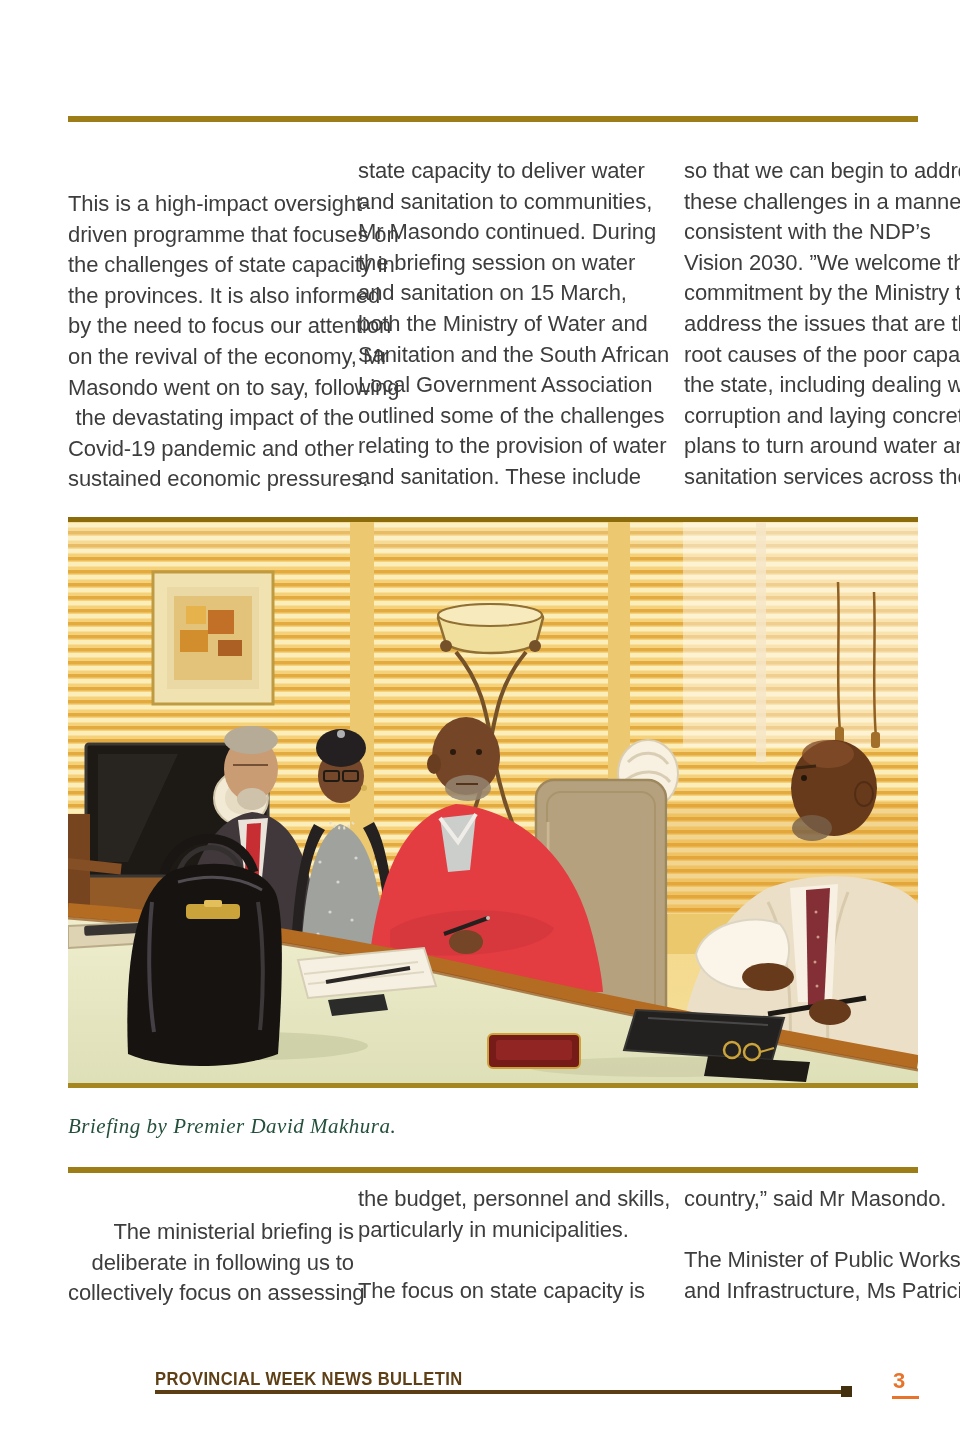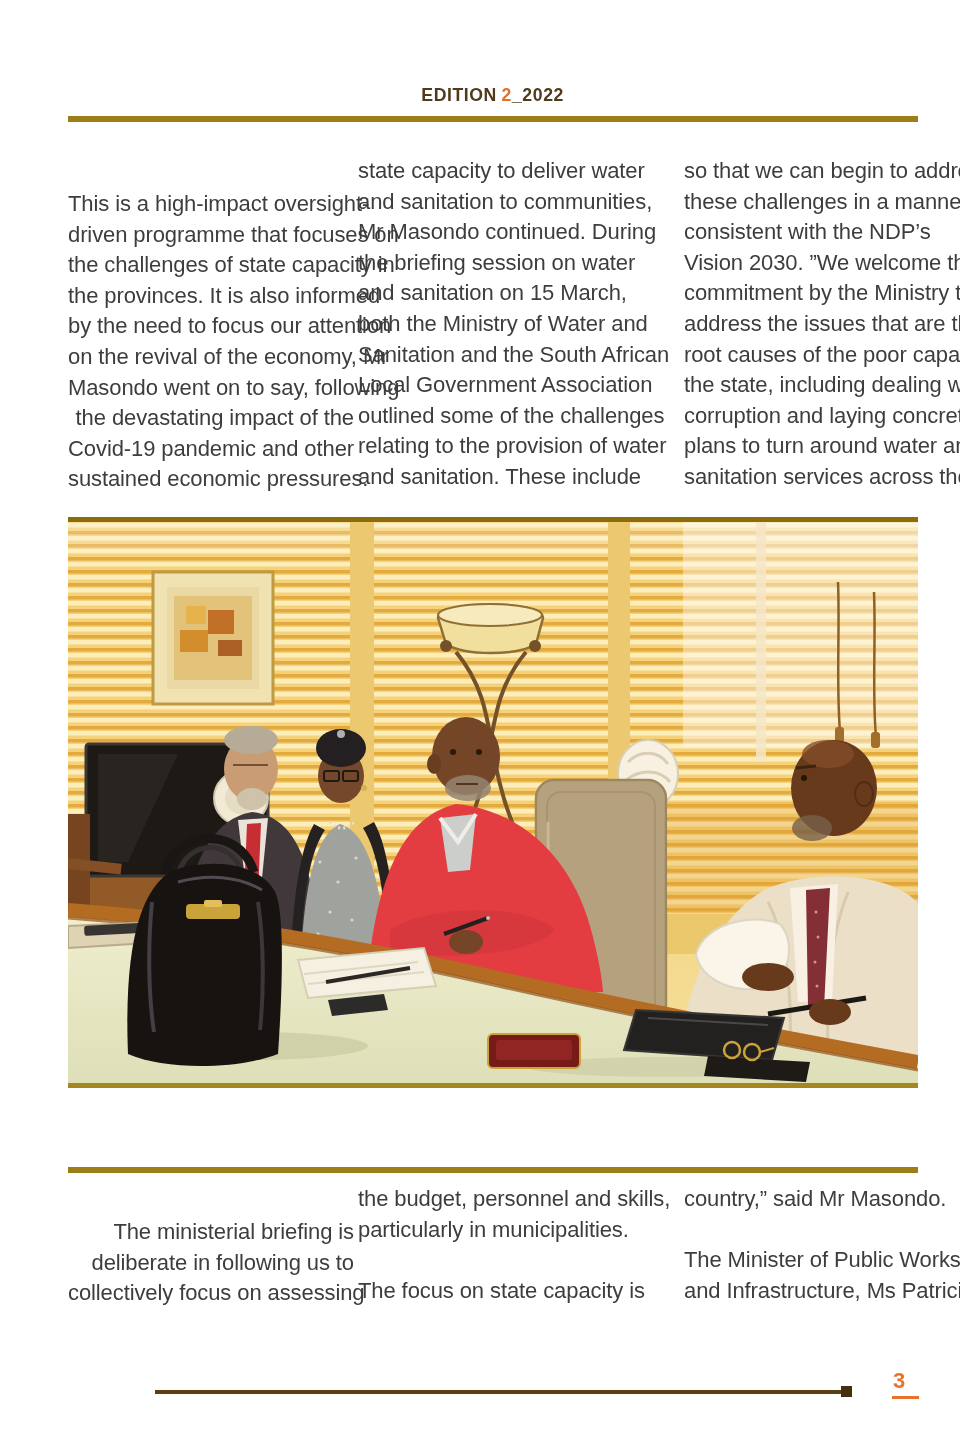--- a/index.html
+++ b/index.html
@@ -62,25 +62,20 @@
   }
   .page-num-underline{
     position:absolute;left:892px;top:1396px;width:27px;height:3px;background:#e8732c;
   }
 </style>
 </head>
 <body>
 
 <div class="page">
 
-  <div class="edition">
-    <span class="inner">
-      <span>EDITION</span><span class="num">2</span><span>_2022</span>
-    </span>
-  </div>
   <div class="rule top"></div>
 
   <div class="cols top">
     <div class="col c0 offset">This is a high-impact oversight-
 driven programme that focuses on
 the challenges of state capacity in
 the provinces. It is also informed
 by the need to focus our attention
 on the revival of the economy, Mr
 Masondo went on to say, following
@@ -302,35 +297,39 @@
         <polygon points="640,534 742,540 738,560 636,554" fill="#0e0e12"></polygon>
         <circle cx="664" cy="528" r="8" fill="none" stroke="#c9a23a" stroke-width="2.5"></circle>
         <circle cx="684" cy="530" r="8" fill="none" stroke="#c9a23a" stroke-width="2.5"></circle>
         <path d="M692,530 L706,526" stroke="#c9a23a" stroke-width="2"></path>
       </g>
 
       <rect width="850" height="561" fill="#f3bf55" opacity="0.07"></rect>
     </svg>
   </div>
 
+  <div class="caption">Briefing by Premier David Makhura.</div>
 
   <div class="rule mid"></div>
 
   <div class="cols bottom">
     <div class="col c0 offset">The ministerial briefing is
 deliberate in following us to
 collectively focus on assessing</div>
     <div class="col c1">the budget, personnel and skills,
 particularly in municipalities.
 
 The focus on state capacity is</div>
     <div class="col c2">country,” said Mr Masondo.
 
 The Minister of Public Works
 and Infrastructure, Ms Patricia</div>
   </div>
 
+  <div class="footer-title">
+    <span class="inner">PROVINCIAL WEEK NEWS BULLETIN</span>
+  </div>
   <div class="footer-bar"></div>
   <div class="footer-bar-end"></div>
   <div class="page-num">3</div>
   <div class="page-num-underline"></div>
 
 </div>
 
 </body></html>

